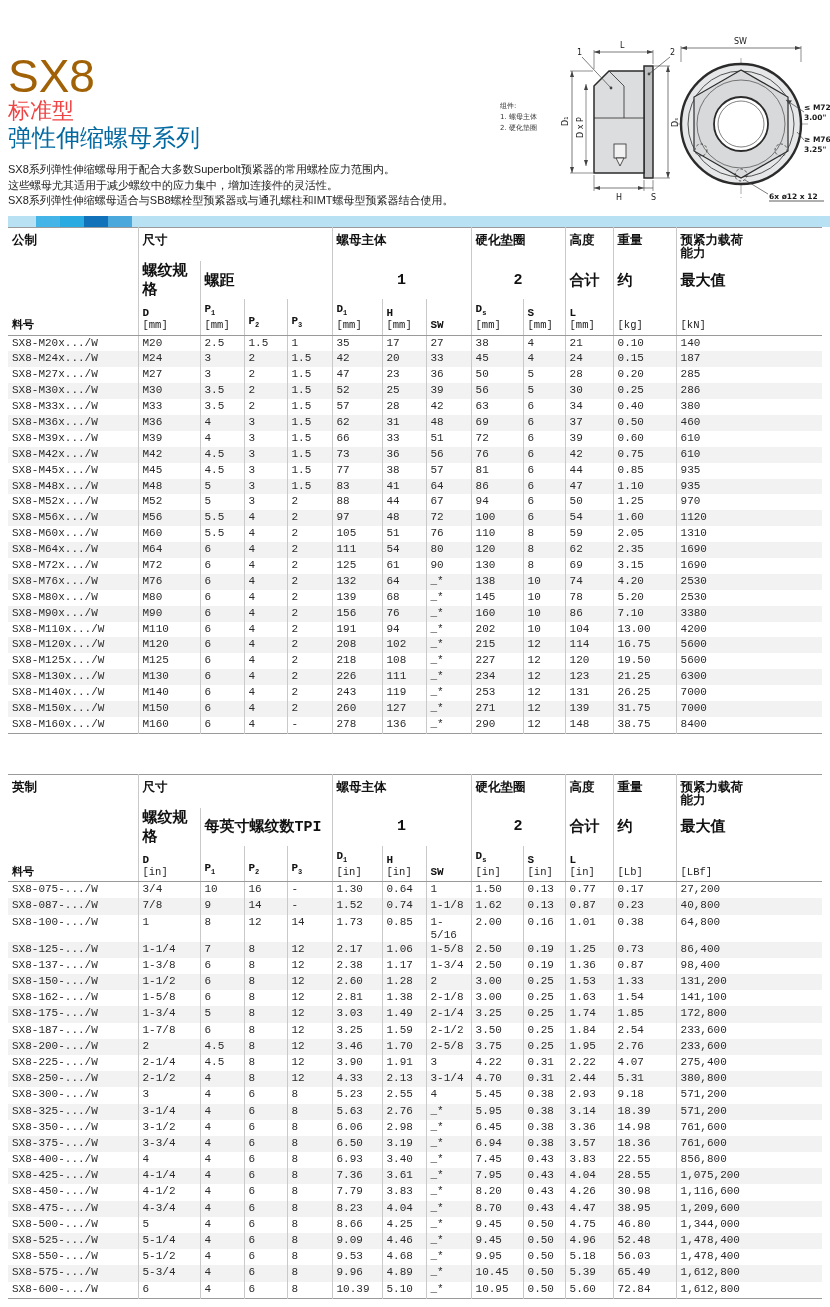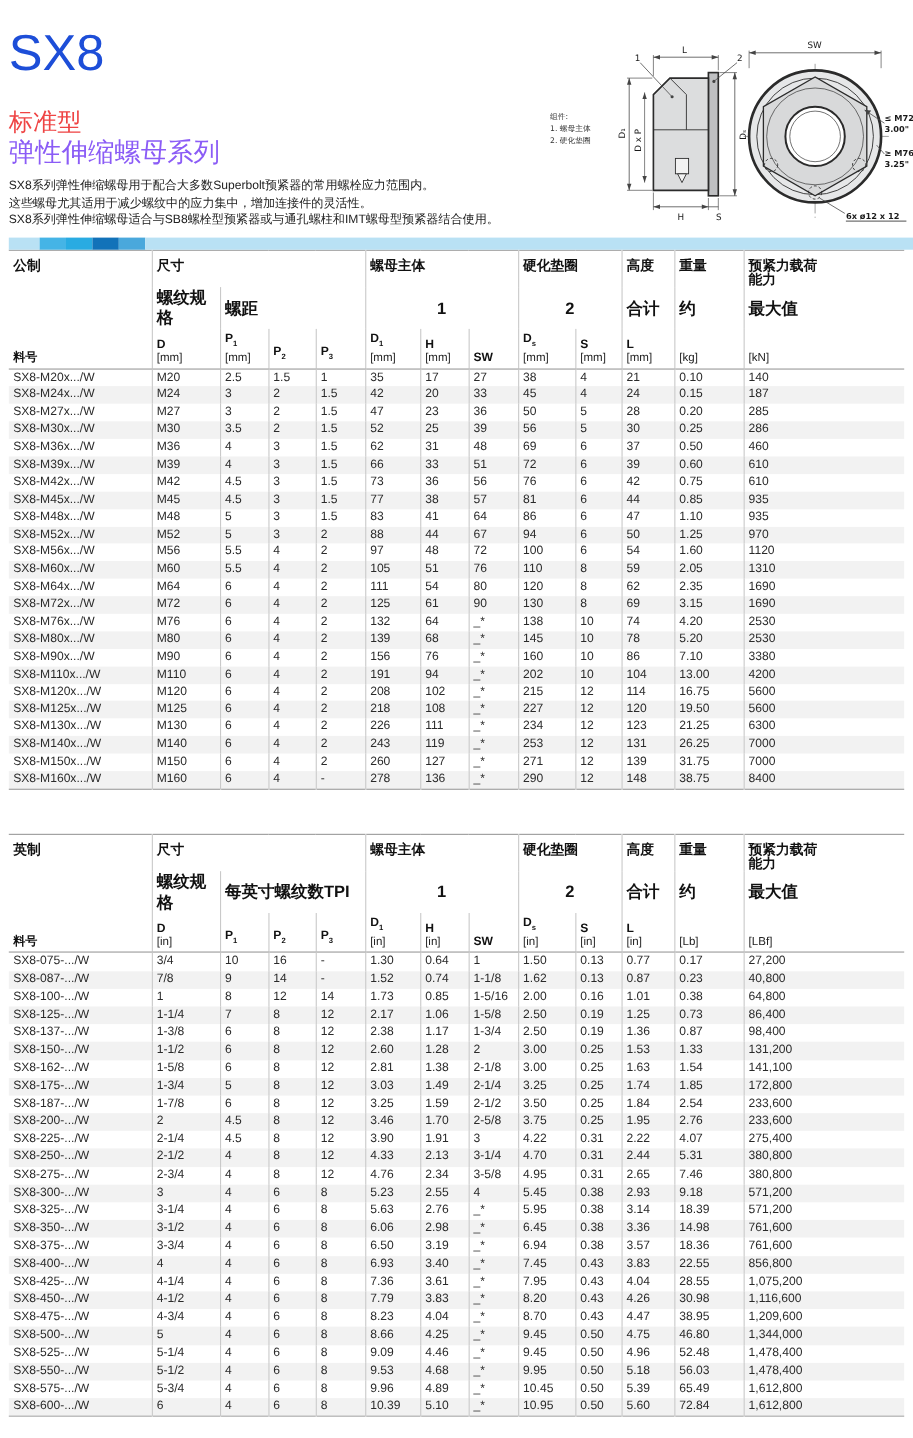--- a/index.html
+++ b/index.html
@@ -1,33 +1,33 @@
 <!DOCTYPE html>
 <html><head>
 <meta charset="utf-8">
 <style>
   html,body{margin:0;padding:0;background:#fff;}
   body{width:830px;font-family:"Liberation Sans","DejaVu Sans",sans-serif;color:#222;}
   .page{position:relative;width:830px;}
   
   .head{position:relative;height:216px;}
-  .title{position:absolute;left:8px;top:24px;font-size:46px;line-height:48px;color:#1d4ed8;font-weight:normal;}
+  .title{position:absolute;left:8px;top:52px;font-size:46px;line-height:48px;color:#a16207;font-weight:normal;}
   .sub1{position:absolute;left:8px;top:96px;font-size:22px;color:#ef4444;}
-  .sub2{position:absolute;left:8px;top:122px;font-size:24px;color:#8b5cf6;}
+  .sub2{position:absolute;left:8px;top:122px;font-size:24px;color:#0369a1;}
   .desc{position:absolute;left:8px;top:162px;font-size:11px;line-height:15.5px;color:#222;}
   .drawing{position:absolute;left:498px;top:26px;}
   .dim{font-size:8px;fill:#1a1a1a;font-family:"DejaVu Sans",sans-serif;}
   .leg{font-size:7px;fill:#333;font-family:"DejaVu Sans",sans-serif;}
   .ann{font-size:7.5px;fill:#1a1a1a;font-weight:bold;font-family:"DejaVu Sans",sans-serif;}
   
   .bar{display:flex;height:11px;width:822px;margin-left:8px;}
   .bar i{display:block;height:100%;}
   .bar .s1{width:28px}.bar .s2{width:24px}.bar .s3{width:24px}.bar .s4{width:24px}.bar .s5{width:24px}.bar .s6{flex:1}
   
-  table{border-collapse:collapse;table-layout:fixed;width:814px;margin:0 8px;border-top:1px solid #9a9a9a;border-bottom:1px solid #9a9a9a;}
+  table{border-collapse:collapse;table-layout:fixed;width:814px;margin:0 8px;border-top:1px solid #9a9a9a;border-bottom:1px solid #9a9a9a;font-family:Liberation Mono, monospace;}
   col.c0{width:130px}col.c1{width:62px}col.c2{width:44px}col.c3{width:43px}col.c4{width:45px}
   col.c5{width:50px}col.c6{width:44px}col.c7{width:45px}col.c8{width:52px}col.c9{width:42px}
   col.c10{width:48px}col.c11{width:63px}col.c12{width:146px}
   th,td{padding:0 4px;text-align:left;vertical-align:top;border-left:1px solid #c9c9c9;}
   th:first-child,td:first-child{border-left:none;}
   thead th{font-weight:bold;color:#111;}
   tr.gh1 th{font-size:12.5px;height:26px;padding-top:7px;white-space:pre-line;line-height:13px;vertical-align:top;}
   tr.gh2 th{font-size:15px;height:22px;vertical-align:middle;}
   tr.gh2 th.ctr{text-align:center;}
   tr.gh3{height:36px;}
@@ -332,20 +332,35 @@
           <td>52</td>
           <td>25</td>
           <td>39</td>
           <td>56</td>
           <td>5</td>
           <td>30</td>
           <td>0.25</td>
           <td>286</td>
         </tr>
         <tr>
+          <td>SX8-M33x.../W</td>
+          <td>M33</td>
+          <td>3.5</td>
+          <td>2</td>
+          <td>1.5</td>
+          <td>57</td>
+          <td>28</td>
+          <td>42</td>
+          <td>63</td>
+          <td>6</td>
+          <td>34</td>
+          <td>0.40</td>
+          <td>380</td>
+        </tr>
+        <tr>
           <td>SX8-M36x.../W</td>
           <td>M36</td>
           <td>4</td>
           <td>3</td>
           <td>1.5</td>
           <td>62</td>
           <td>31</td>
           <td>48</td>
           <td>69</td>
           <td>6</td>
@@ -934,35 +949,20 @@
           <td>4.33</td>
           <td>2.13</td>
           <td>3-1/4</td>
           <td>4.70</td>
           <td>0.31</td>
           <td>2.44</td>
           <td>5.31</td>
           <td>380,800</td>
         </tr>
         <tr>
-          <td>SX8-275-.../W</td>
-          <td>2-3/4</td>
-          <td>4</td>
-          <td>8</td>
-          <td>12</td>
-          <td>4.76</td>
-          <td>2.34</td>
-          <td>3-5/8</td>
-          <td>4.95</td>
-          <td>0.31</td>
-          <td>2.65</td>
-          <td>7.46</td>
-          <td>380,800</td>
-        </tr>
-        <tr>
           <td>SX8-300-.../W</td>
           <td>3</td>
           <td>4</td>
           <td>6</td>
           <td>8</td>
           <td>5.23</td>
           <td>2.55</td>
           <td>4</td>
           <td>5.45</td>
           <td>0.38</td>

